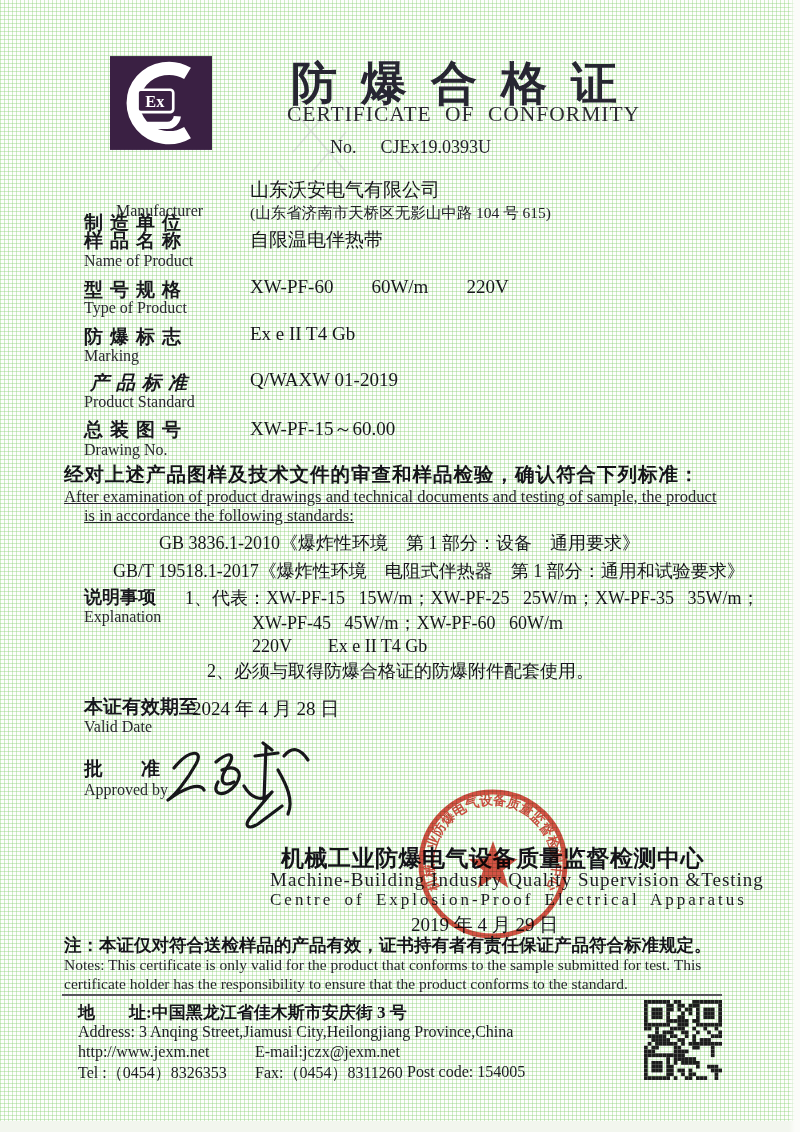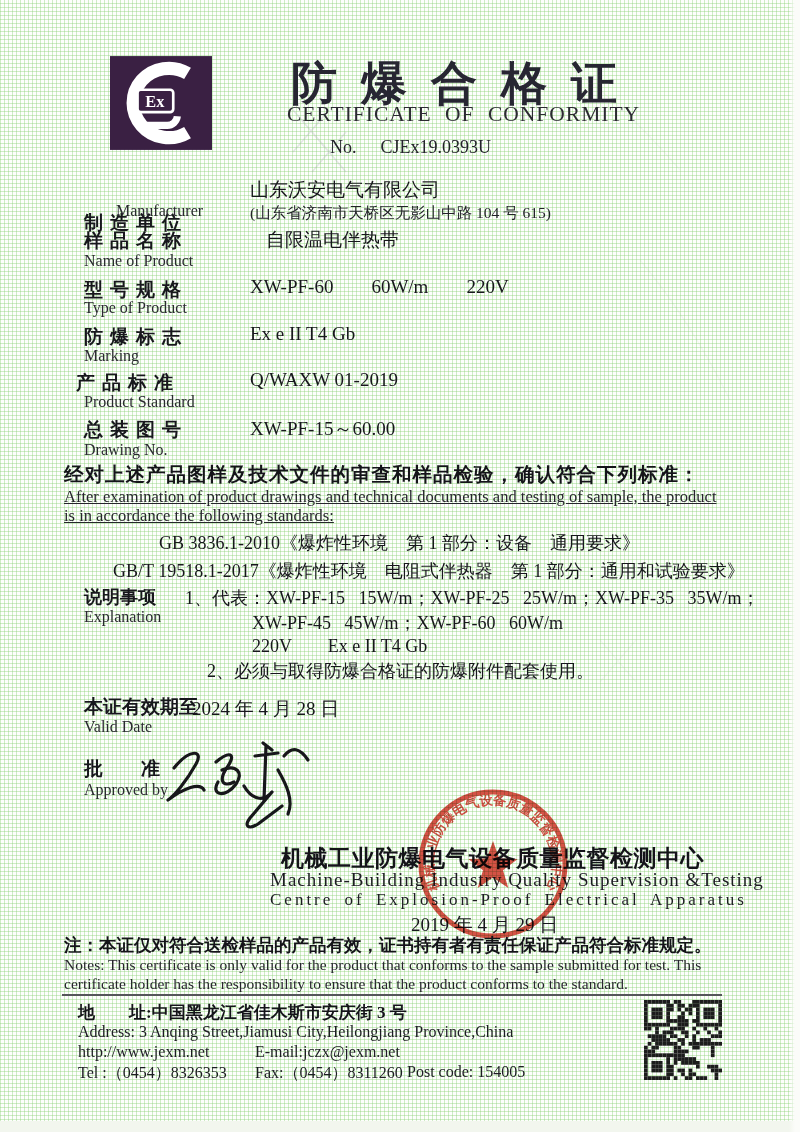--- a/index.html
+++ b/index.html
@@ -76,41 +76,41 @@
     <span>No.</span><span class="num">CJEx19.0393U</span>
   </div>
 
   <div class="abs zh-label" style="left:84px;top:178px;margin-top:32px;">制造单位</div>
   <div class="abs en-label" style="left:84px;top:202px;padding-left:32px;">Manufacturer</div>
   <div class="abs val" style="left:250px;top:177px;">山东沃安电气有限公司</div>
   <div class="abs val2" style="left:250px;top:203px;">(山东省济南市天桥区无影山中路 104 号 615)</div>
 
   <div class="abs zh-label" style="left:84px;top:228px;">样品名称</div>
   <div class="abs en-label" style="left:84px;top:252px;">Name of Product</div>
-  <div class="abs val" style="left:266px;top:227px;">自限温电伴热带</div>
+  <div class="abs val" style="left:250px;top:227px;">自限温电伴热带</div>
 
   <div class="abs zh-label" style="left:84px;top:277px;">型号规格</div>
   <div class="abs en-label" style="left:84px;top:299px;">Type of Product</div>
   <div class="abs val" style="left:250px;top:276px;">XW-PF-60        60W/m        220V</div>
 
   <div class="abs zh-label" style="left:84px;top:324px;">防爆标志</div>
   <div class="abs en-label" style="left:84px;top:347px;">Marking</div>
   <div class="abs val" style="left:250px;top:323px;">Ex e II T4 Gb</div>
 
-  <div class="abs zh-label" style="left:76px;top:370px;">产品标准</div>
+  <div class="abs zh-label" style="left:90px;top:370px;font-style:italic;">产品标准</div>
   <div class="abs en-label" style="left:84px;top:393px;">Product Standard</div>
   <div class="abs val" style="left:250px;top:369px;">Q/WAXW 01-2019</div>
 
   <div class="abs zh-label" style="left:84px;top:417px;">总装图号</div>
   <div class="abs en-label" style="left:84px;top:441px;">Drawing No.</div>
   <div class="abs val" style="left:250px;top:416px;">XW-PF-15～60.00</div>
 
   <div class="abs stmt-zh" style="left:64px;top:461px;">经对上述产品图样及技术文件的审查和样品检验，确认符合下列标准：</div>
   <div class="abs stmt-en" style="left:64px;top:487px;">After examination of product drawings and technical documents and testing of sample, the product</div>
-  <div class="abs stmt-en" style="left:64px;top:506px;">is in accordance the following standards:</div>
+  <div class="abs stmt-en" style="left:64px;top:506px;padding-left:20px;">is in accordance the following standards:</div>
   <div class="abs std-line" style="left:113px;top:531px;margin-left:46px;">GB 3836.1-2010《爆炸性环境　第 1 部分：设备　通用要求》</div>
   <div class="abs std-line" style="left:113px;top:559px;">GB/T 19518.1-2017《爆炸性环境　电阻式伴热器　第 1 部分：通用和试验要求》</div>
 
   <div class="abs zh-label2" style="left:84px;top:585px;font-size:18px;">说明事项</div>
   <div class="abs en-label" style="left:84px;top:608px;">Explanation</div>
   <div class="abs exp-line" style="left:185px;top:586px;">1、代表：XW-PF-15   15W/m；XW-PF-25   25W/m；XW-PF-35   35W/m；</div>
   <div class="abs exp-line" style="left:252px;top:611px;">XW-PF-45   45W/m；XW-PF-60   60W/m</div>
   <div class="abs exp-line" style="left:252px;top:636px;">220V        Ex e II T4 Gb</div>
   <div class="abs exp-line" style="left:207px;top:659px;">2、必须与取得防爆合格证的防爆附件配套使用。</div>
 

